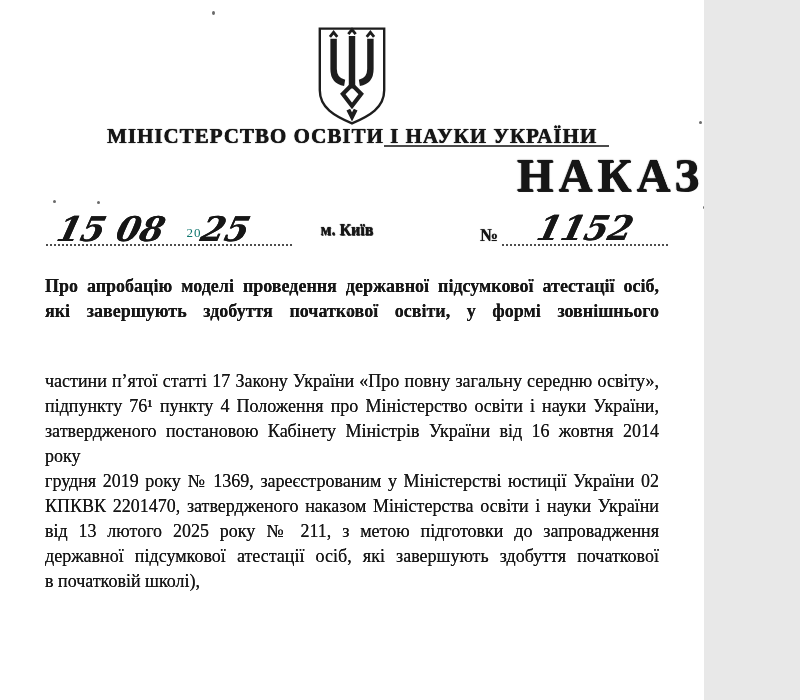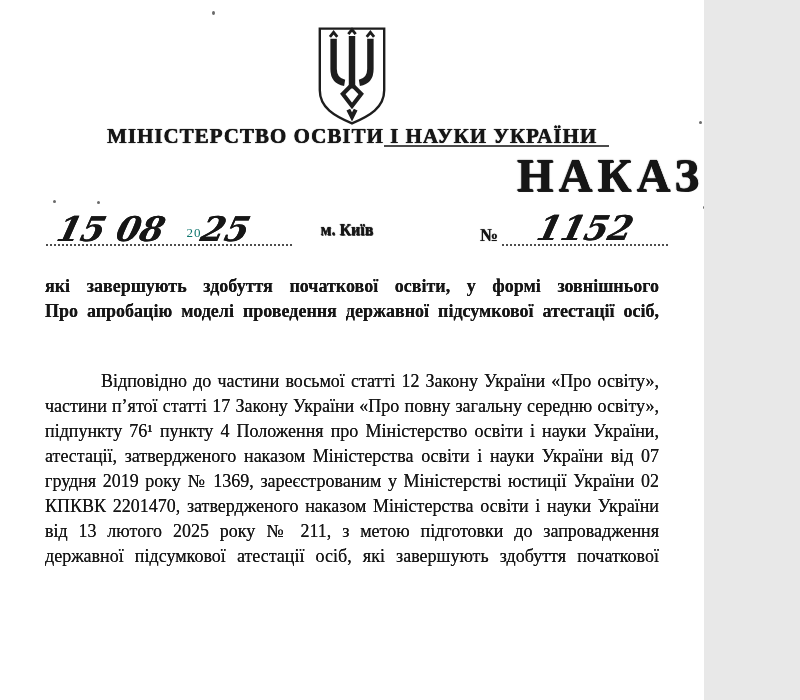--- a/index.html
+++ b/index.html
@@ -197,33 +197,33 @@
     <div class="place">м. Київ</div>
     <div class="num-group">
       <span class="num-sign">№</span>
       <span class="num-line">
         <span class="hw">1152</span>
       </span>
     </div>
   </div>
 
   <div class="subject">
+    <div class="jl">Про апробацію моделі проведення державної підсумкової атестації осіб,</div>
     <div class="jl">які завершують здобуття початкової освіти, у формі зовнішнього</div>
-    <div class="jl">Про апробацію моделі проведення державної підсумкової атестації осіб,</div>
   </div>
 
   <div class="body-text">
-    <div class="jl indent">Відповідно до частини восьмої статті 12 Закону України «Про освіту»,</div>
     <div class="jl">частини п’ятої статті 17 Закону України «Про повну загальну середню освіту»,</div>
     <div class="jl">підпункту 76¹ пункту 4 Положення про Міністерство освіти і науки України,</div>
-    <div class="jl">атестації, затвердженого наказом Міністерства освіти і науки України від 07</div>
+    <div class="jl">затвердженого постановою Кабінету Міністрів України від 16 жовтня 2014 року</div>
     <div class="jl">грудня 2019 року № 1369, зареєстрованим у Міністерстві юстиції України 02</div>
     <div class="jl">КПКВК 2201470, затвердженого наказом Міністерства освіти і науки України</div>
     <div class="jl">від 13 лютого 2025 року № 211, з метою підготовки до запровадження</div>
     <div class="jl">державної підсумкової атестації осіб, які завершують здобуття початкової</div>
+    <div class="ll">в початковій школі),</div>
   </div>
 
   <div class="speck" style="left:212px; top:11px; width:3px; height:4px;"></div>
   <div class="speck" style="left:699px; top:121px; width:3px; height:3px;"></div>
   <div class="speck" style="left:53px; top:200px; width:3px; height:3px;"></div>
   <div class="speck" style="left:97px; top:201px; width:3px; height:3px;"></div>
   <div class="speck" style="left:703px; top:206px; width:3px; height:3px;"></div>
   <div class="speck" style="left:347px; top:309px; width:2px; height:3px;"></div>
 
 </div>

